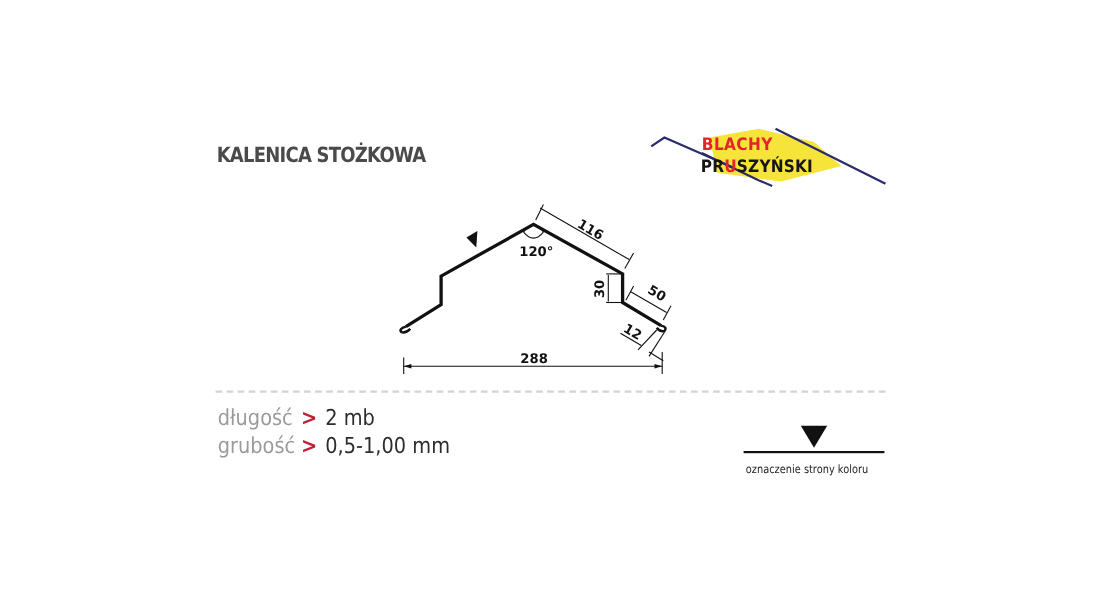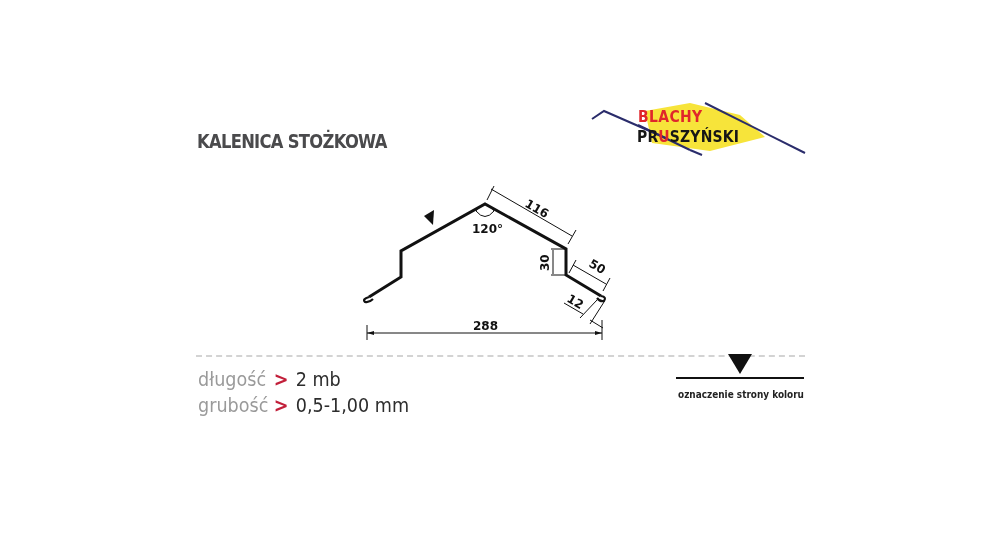--- a/index.html
+++ b/index.html
@@ -1,31 +1,31 @@
 <!DOCTYPE html>
 <html><head>
   <meta charset="utf-8">
   <style>
     html, body { margin: 0; padding: 0; background: #ffffff; }
     body { width: 1000px; height: 553px; position: relative; overflow: hidden; font-family: "Liberation Sans", sans-serif; }
     .title { position: absolute; left: 197px; top: 130px; font-family: "DejaVu Sans", sans-serif; font-weight: bold; font-size: 19px; letter-spacing: -0.8px; color: #4a4a4c; transform: scaleX(0.86); transform-origin: left top; white-space: nowrap; }
-    .logo { position: absolute; left: 590px; top: 101px; width: 220px; height: 60px; }
+    .logo { position: absolute; left: 590px; top: 115px; width: 220px; height: 60px; }
     .logo-text { position: absolute; font-family: "DejaVu Sans", sans-serif; font-weight: bold; white-space: nowrap; transform: scaleX(0.9); transform-origin: left top; }
     .logo-l1 { left: 48px; top: 7px; font-size: 15.5px; color: #e0262b; letter-spacing: 0.4px; }
     .logo-l2 { left: 47px; top: 27px; font-size: 15.5px; color: #161616; letter-spacing: 0.2px; }
     .logo-l2 .red { color: #e0262b; }
     .diagram { position: absolute; left: 0; top: 0; width: 1000px; height: 553px; }
     .divider { position: absolute; left: 196px; top: 355px; width: 609px; height: 0; border-top: 2px dashed #d3d3d3; }
     .spec { position: absolute; left: 198px; font-size: 20px; white-space: nowrap; transform: scaleX(0.88); transform-origin: left top; font-family: "DejaVu Sans", sans-serif; }
     .spec-label { color: #9a9a9a; display: inline-block; width: 86px; }
     .spec-arrow { color: #c21f3a; display: inline-block; width: 25px; font-weight: bold; }
     .spec-value { color: #2d2d2d; }
     .spec-1 { top: 367px; }
     .spec-2 { top: 393px; }
-    .color-side { position: absolute; left: 676px; top: 352px; width: 128px; height: 50px; font-weight: bold; }
+    .color-side { position: absolute; left: 676px; top: 385px; width: 128px; height: 50px; }
     .color-side-line { position: absolute; left: 0; top: 25px; width: 128px; height: 0; border-top: 2px solid #111; }
     .color-side-tri { position: absolute; left: 52px; top: 2px; width: 0; height: 0; border-left: 12px solid transparent; border-right: 12px solid transparent; border-top: 20px solid #111; }
     .color-side-label { position: absolute; left: 2px; top: 36px; font-size: 10.5px; color: #222; white-space: nowrap; font-family: "DejaVu Sans", sans-serif; transform: scaleX(0.85); transform-origin: left top; }
   </style>
 </head>
 <body>
 
 <div class="title">KALENICA STOŻKOWA</div>
 
 <div class="logo">

